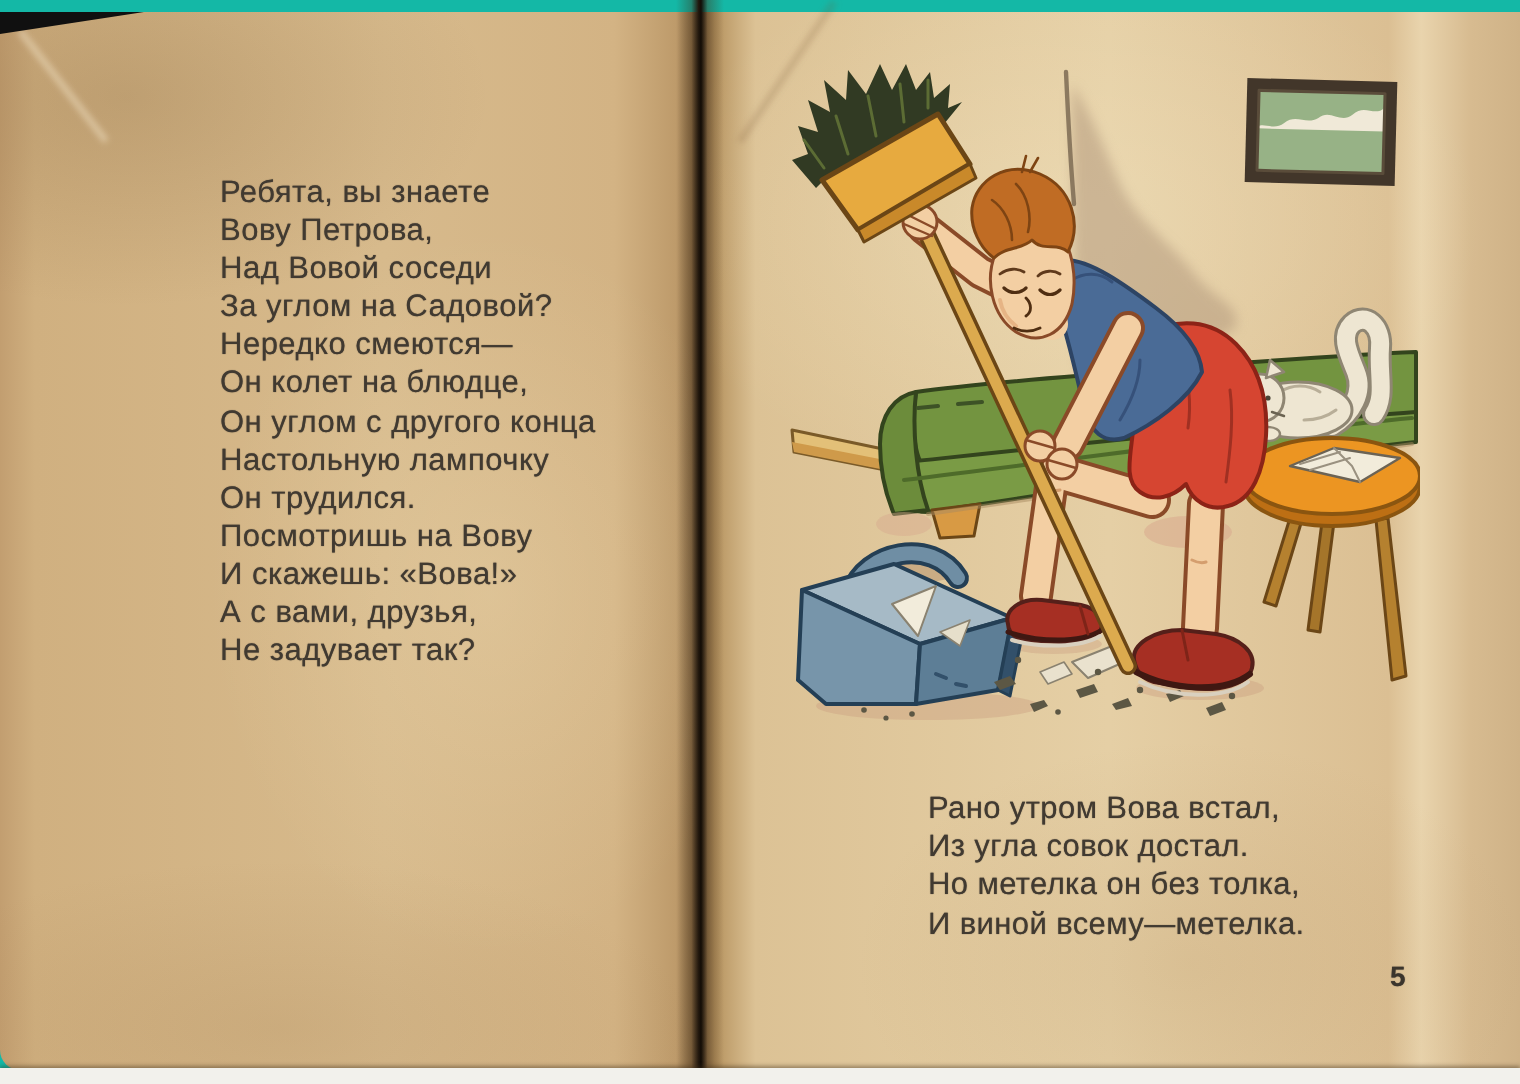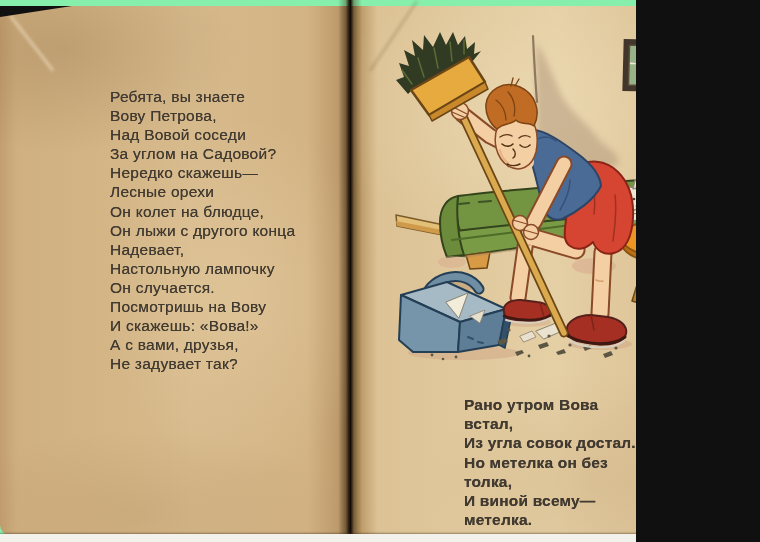--- a/index.html
+++ b/index.html
@@ -1,16 +1,16 @@
 <!DOCTYPE html>
 <html><head>
 <meta charset="utf-8">
 <style>
   html,body{margin:0;padding:0;background:#101010;}
-  .scene{position:relative;width:636px;height:542px;overflow:hidden;background:#86efac;
+  .scene{position:relative;width:760px;height:542px;overflow:hidden;background:#14b8a6;
          font-family:"Liberation Sans", sans-serif;}
   .page{position:absolute;top:6px;height:529px;}
   .page-left{left:0;width:349px;border-bottom-left-radius:10px;
     background:
       radial-gradient(ellipse 260px 150px at 18% 8%, rgba(120,88,50,.22), transparent 70%),
       radial-gradient(ellipse 200px 260px at 70% 55%, rgba(255,243,205,.20), transparent 70%),
       radial-gradient(ellipse 300px 120px at 40% 96%, rgba(150,110,65,.16), transparent 70%),
       linear-gradient(90deg,#c29e70 0%,#d0b080 5%,#d7ba8c 55%,#d3b384 88%,#bd9a6a 97%,#8a6b44 100%);
   }
   .page-right{left:349px;width:411px;
@@ -30,21 +30,21 @@
   .crease-left{left:30px;top:8px;width:3px;height:70px;transform:rotate(-38deg);
     background:rgba(255,244,220,.45);filter:blur(1.5px);}
   .crease-right{left:392px;top:-6px;width:3px;height:84px;transform:rotate(34deg);
     background:rgba(118,88,52,.25);filter:blur(1.5px);}
   .illustration{position:absolute;left:0;top:0;width:760px;height:542px;z-index:2;}
   .poem{position:absolute;left:110px;top:87px;z-index:4;color:#413a31;
     font-size:15.5px;line-height:19.1px;letter-spacing:.25px;
     text-shadow:0 0 .5px rgba(65,58,49,.85);}
   .verse{position:absolute;left:464px;top:395px;z-index:4;color:#413a31;
     font-size:15.5px;line-height:19.2px;letter-spacing:.2px;
-    text-shadow:0 0 .5px rgba(65,58,49,.85);font-weight:bold;}
+    text-shadow:0 0 .5px rgba(65,58,49,.85);}
   .pagenum{position:absolute;left:695px;top:480px;z-index:4;color:#3b352d;
     font-size:14px;font-weight:bold;text-shadow:0 0 .5px rgba(59,53,45,.8);}
 </style>
 </head>
 <body>
 
 <div class="scene">
   <div class="page page-left"></div>
   <div class="page page-right"></div>
   <div class="crease crease-left"></div>
@@ -234,27 +234,25 @@
   </svg>
 
   <div class="spine"></div>
   <div class="corner-tear"></div>
 
   <div class="poem">
     <div>Ребята, вы знаете</div>
     <div>Вову Петрова,</div>
     <div>Над Вовой соседи</div>
     <div>За углом на Садовой?</div>
-    <div>Нередко скажешь—</div>
-    <div>Лесные орехи</div>
+    <div>Нередко смеются—</div>
     <div>Он колет на блюдце,</div>
-    <div>Он лыжи с другого конца</div>
-    <div>Надевает,</div>
+    <div>Он углом с другого конца</div>
     <div>Настольную лампочку</div>
-    <div>Он случается.</div>
+    <div>Он трудился.</div>
     <div>Посмотришь на Вову</div>
     <div>И скажешь: «Вова!»</div>
     <div>А с вами, друзья,</div>
     <div>Не задувает так?</div>
   </div>
 
   <div class="verse">
     <div>Рано утром Вова встал,</div>
     <div>Из угла совок достал.</div>
     <div>Но метелка он без толка,</div>

